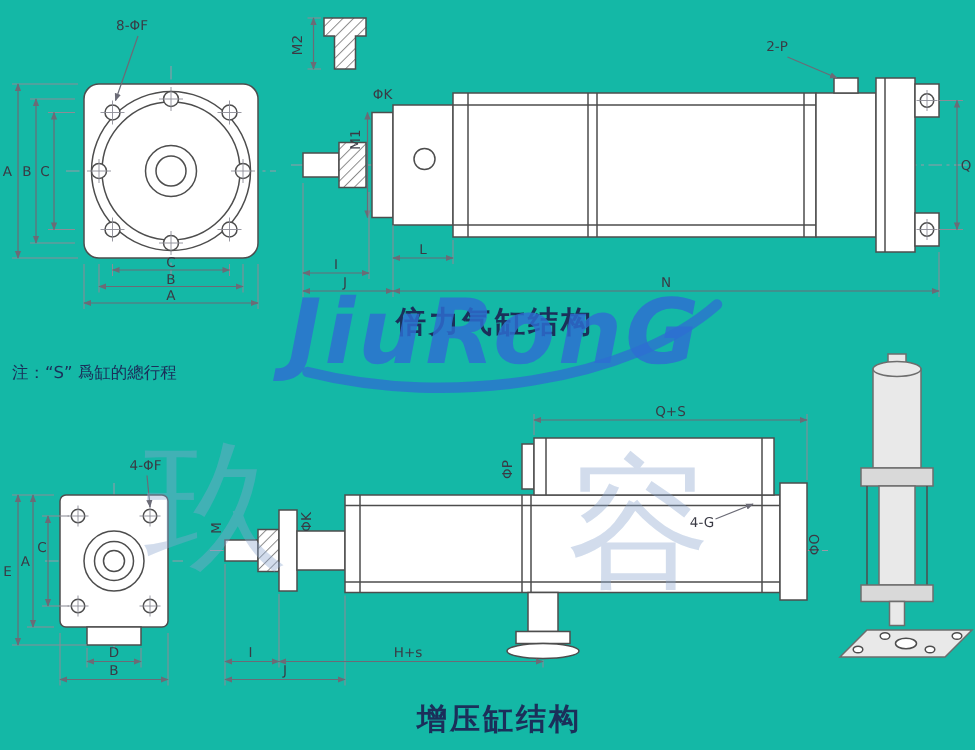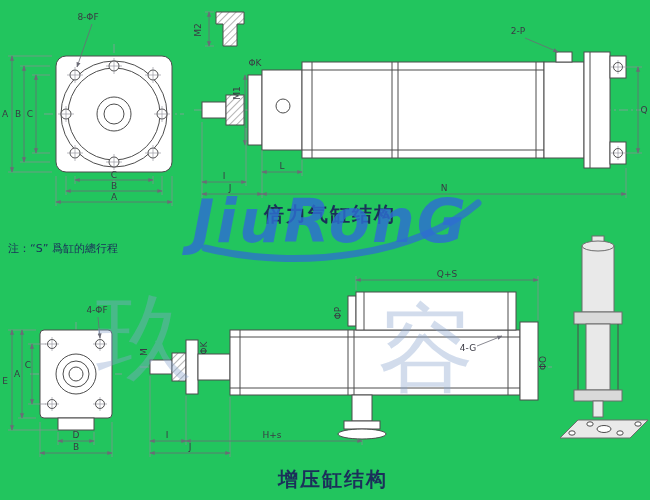--- a/index.html
+++ b/index.html
@@ -1,16 +1,16 @@
 <!DOCTYPE html>
 <html><head>
 <meta charset="utf-8">
 <style>
   html,body{margin:0;padding:0;background:#fff;}
-  .page{position:relative;width:650px;height:500px;background:#22c55e;overflow:hidden;
+  .page{position:relative;width:650px;height:500px;background:#14b8a6;overflow:hidden;
         font-family:"DejaVu Sans","Liberation Sans",sans-serif;}
   svg{display:block;}
   svg text{font-family:"DejaVu Sans","Liberation Sans",sans-serif;}
   .ln{stroke:#4d4d4d;stroke-width:1;fill:none;}
   .fw{fill:#ffffff;stroke:#4d4d4d;stroke-width:1;}
   .fh{fill:url(#hatch);stroke:#4d4d4d;stroke-width:1;}
   .ctr{stroke:#9a9aa6;stroke-width:.7;fill:none;stroke-dasharray:9 3 2 3;}
   .dim{stroke:#6b6b76;stroke-width:.8;fill:none;}
   .ext{stroke:#8c8c96;stroke-width:.7;}
   .lbl{font-size:9px;fill:#3a3a44;text-anchor:middle;}

